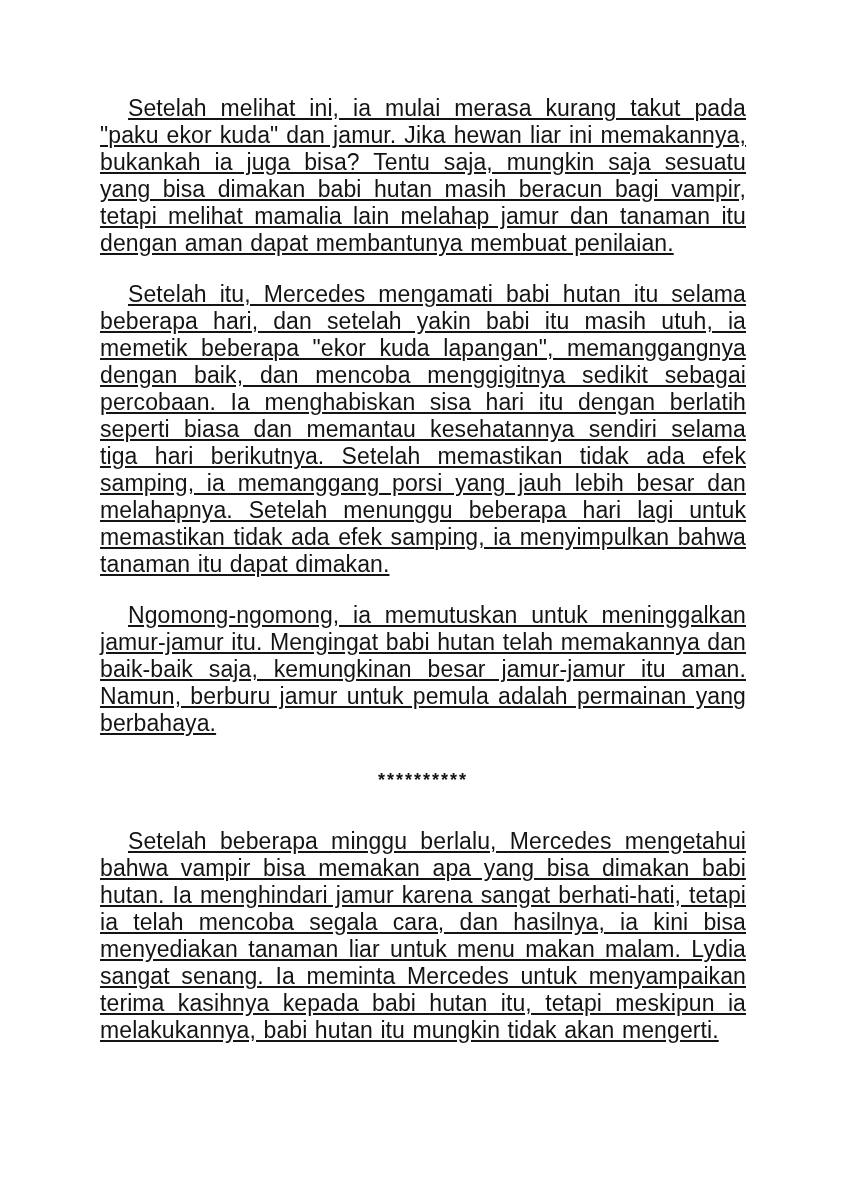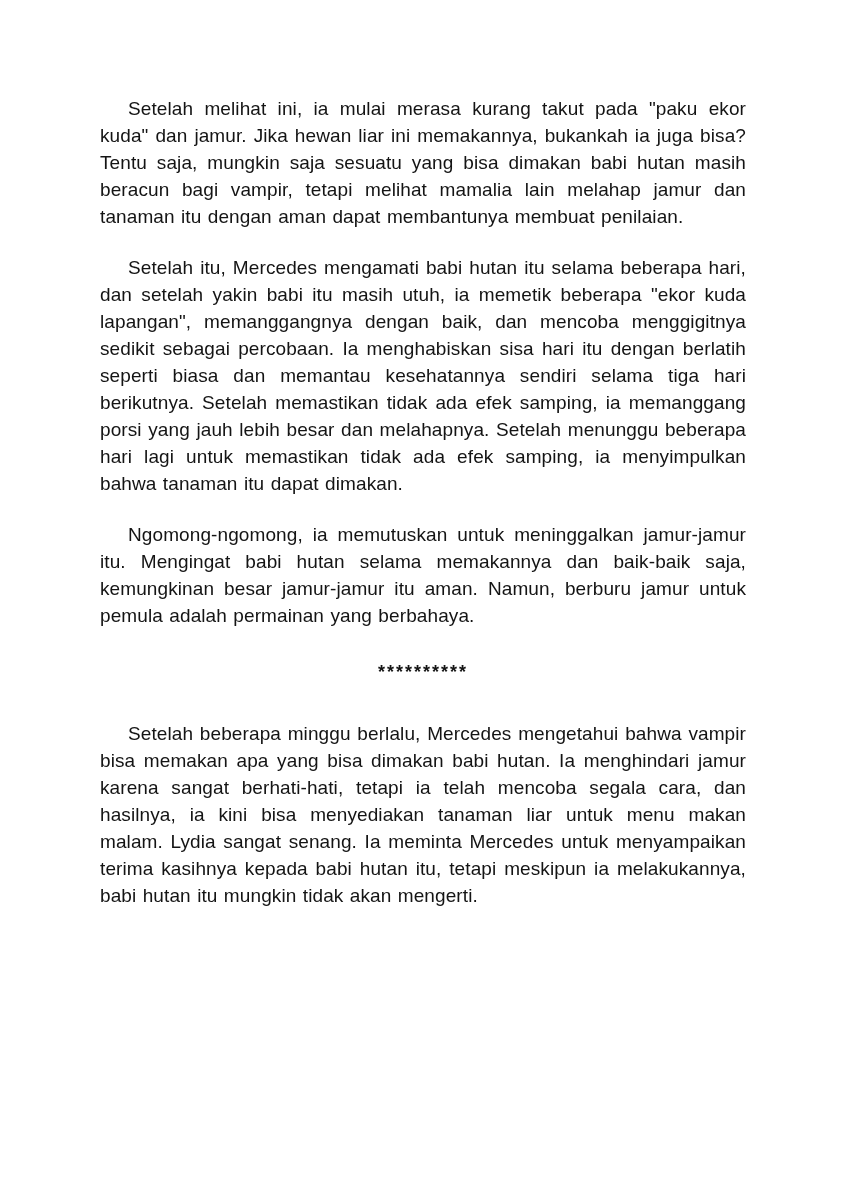--- a/index.html
+++ b/index.html
@@ -15,44 +15,45 @@
     overflow: hidden;
   }
   .page {
     box-sizing: border-box;
     width: 850px;
     height: 1201px;
     padding: 95px 104px 0 100px;
     background: #ffffff;
   }
   .para {
-    font-size: 19px;
+    font-size: 23px;
     line-height: 27px;
     text-align: justify;
     text-indent: 28px;
     margin: 0 0 24px 0;
     word-spacing: 1px;
     letter-spacing: 0.1px;
+    text-decoration: underline;
   }
   .separator {
     font-size: 18px;
     line-height: 27px;
     text-align: center;
     font-weight: 700;
     letter-spacing: 2px;
     margin: 30px 0 34px 0;
     text-indent: 0;
   }
 </style>
 </head>
 <body>
 
 <div class="page">
   <p class="para">Setelah melihat ini, ia mulai merasa kurang takut pada "paku ekor kuda" dan jamur. Jika hewan liar ini memakannya, bukankah ia juga bisa? Tentu saja, mungkin saja sesuatu yang bisa dimakan babi hutan masih beracun bagi vampir, tetapi melihat mamalia lain melahap jamur dan tanaman itu dengan aman dapat membantunya membuat penilaian.</p>
 
   <p class="para">Setelah itu, Mercedes mengamati babi hutan itu selama beberapa hari, dan setelah yakin babi itu masih utuh, ia memetik beberapa "ekor kuda lapangan", memanggangnya dengan baik, dan mencoba menggigitnya sedikit sebagai percobaan. Ia menghabiskan sisa hari itu dengan berlatih seperti biasa dan memantau kesehatannya sendiri selama tiga hari berikutnya. Setelah memastikan tidak ada efek samping, ia memanggang porsi yang jauh lebih besar dan melahapnya. Setelah menunggu beberapa hari lagi untuk memastikan tidak ada efek samping, ia menyimpulkan bahwa tanaman itu dapat dimakan.</p>
 
-  <p class="para">Ngomong-ngomong, ia memutuskan untuk meninggalkan jamur-jamur itu. Mengingat babi hutan selama memakannya dan baik-baik saja, kemungkinan besar jamur-jamur itu aman. Namun, berburu jamur untuk pemula adalah permainan yang berbahaya.</p>
+  <p class="para">Ngomong-ngomong, ia memutuskan untuk meninggalkan jamur-jamur itu. Mengingat babi hutan telah memakannya dan baik-baik saja, kemungkinan besar jamur-jamur itu aman. Namun, berburu jamur untuk pemula adalah permainan yang berbahaya.</p>
 
   <p class="separator">**********</p>
 
   <p class="para">Setelah beberapa minggu berlalu, Mercedes mengetahui bahwa vampir bisa memakan apa yang bisa dimakan babi hutan. Ia menghindari jamur karena sangat berhati-hati, tetapi ia telah mencoba segala cara, dan hasilnya, ia kini bisa menyediakan tanaman liar untuk menu makan malam. Lydia sangat senang. Ia meminta Mercedes untuk menyampaikan terima kasihnya kepada babi hutan itu, tetapi meskipun ia melakukannya, babi hutan itu mungkin tidak akan mengerti.</p>
 </div>
 
 </body></html>

